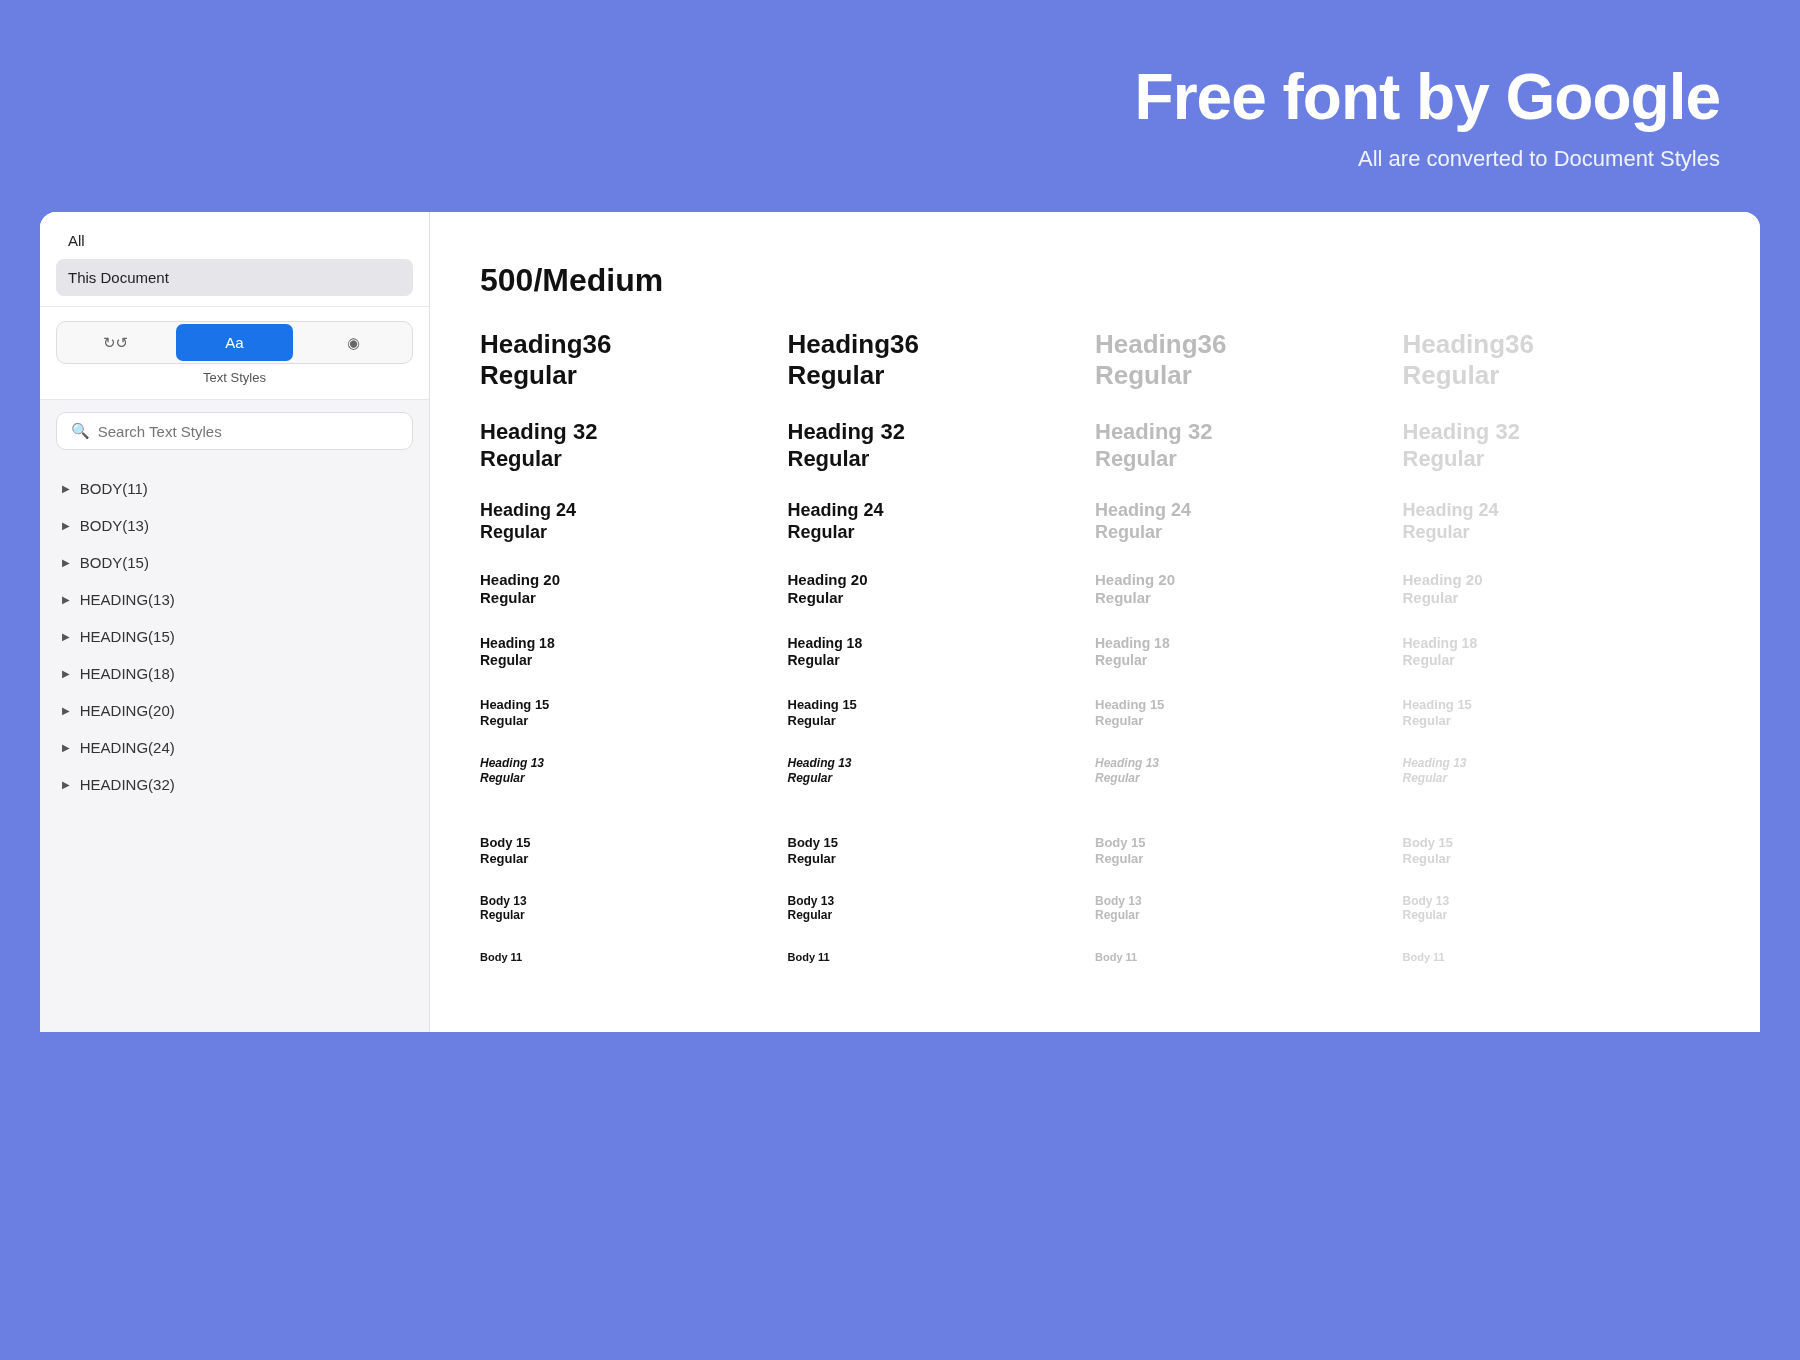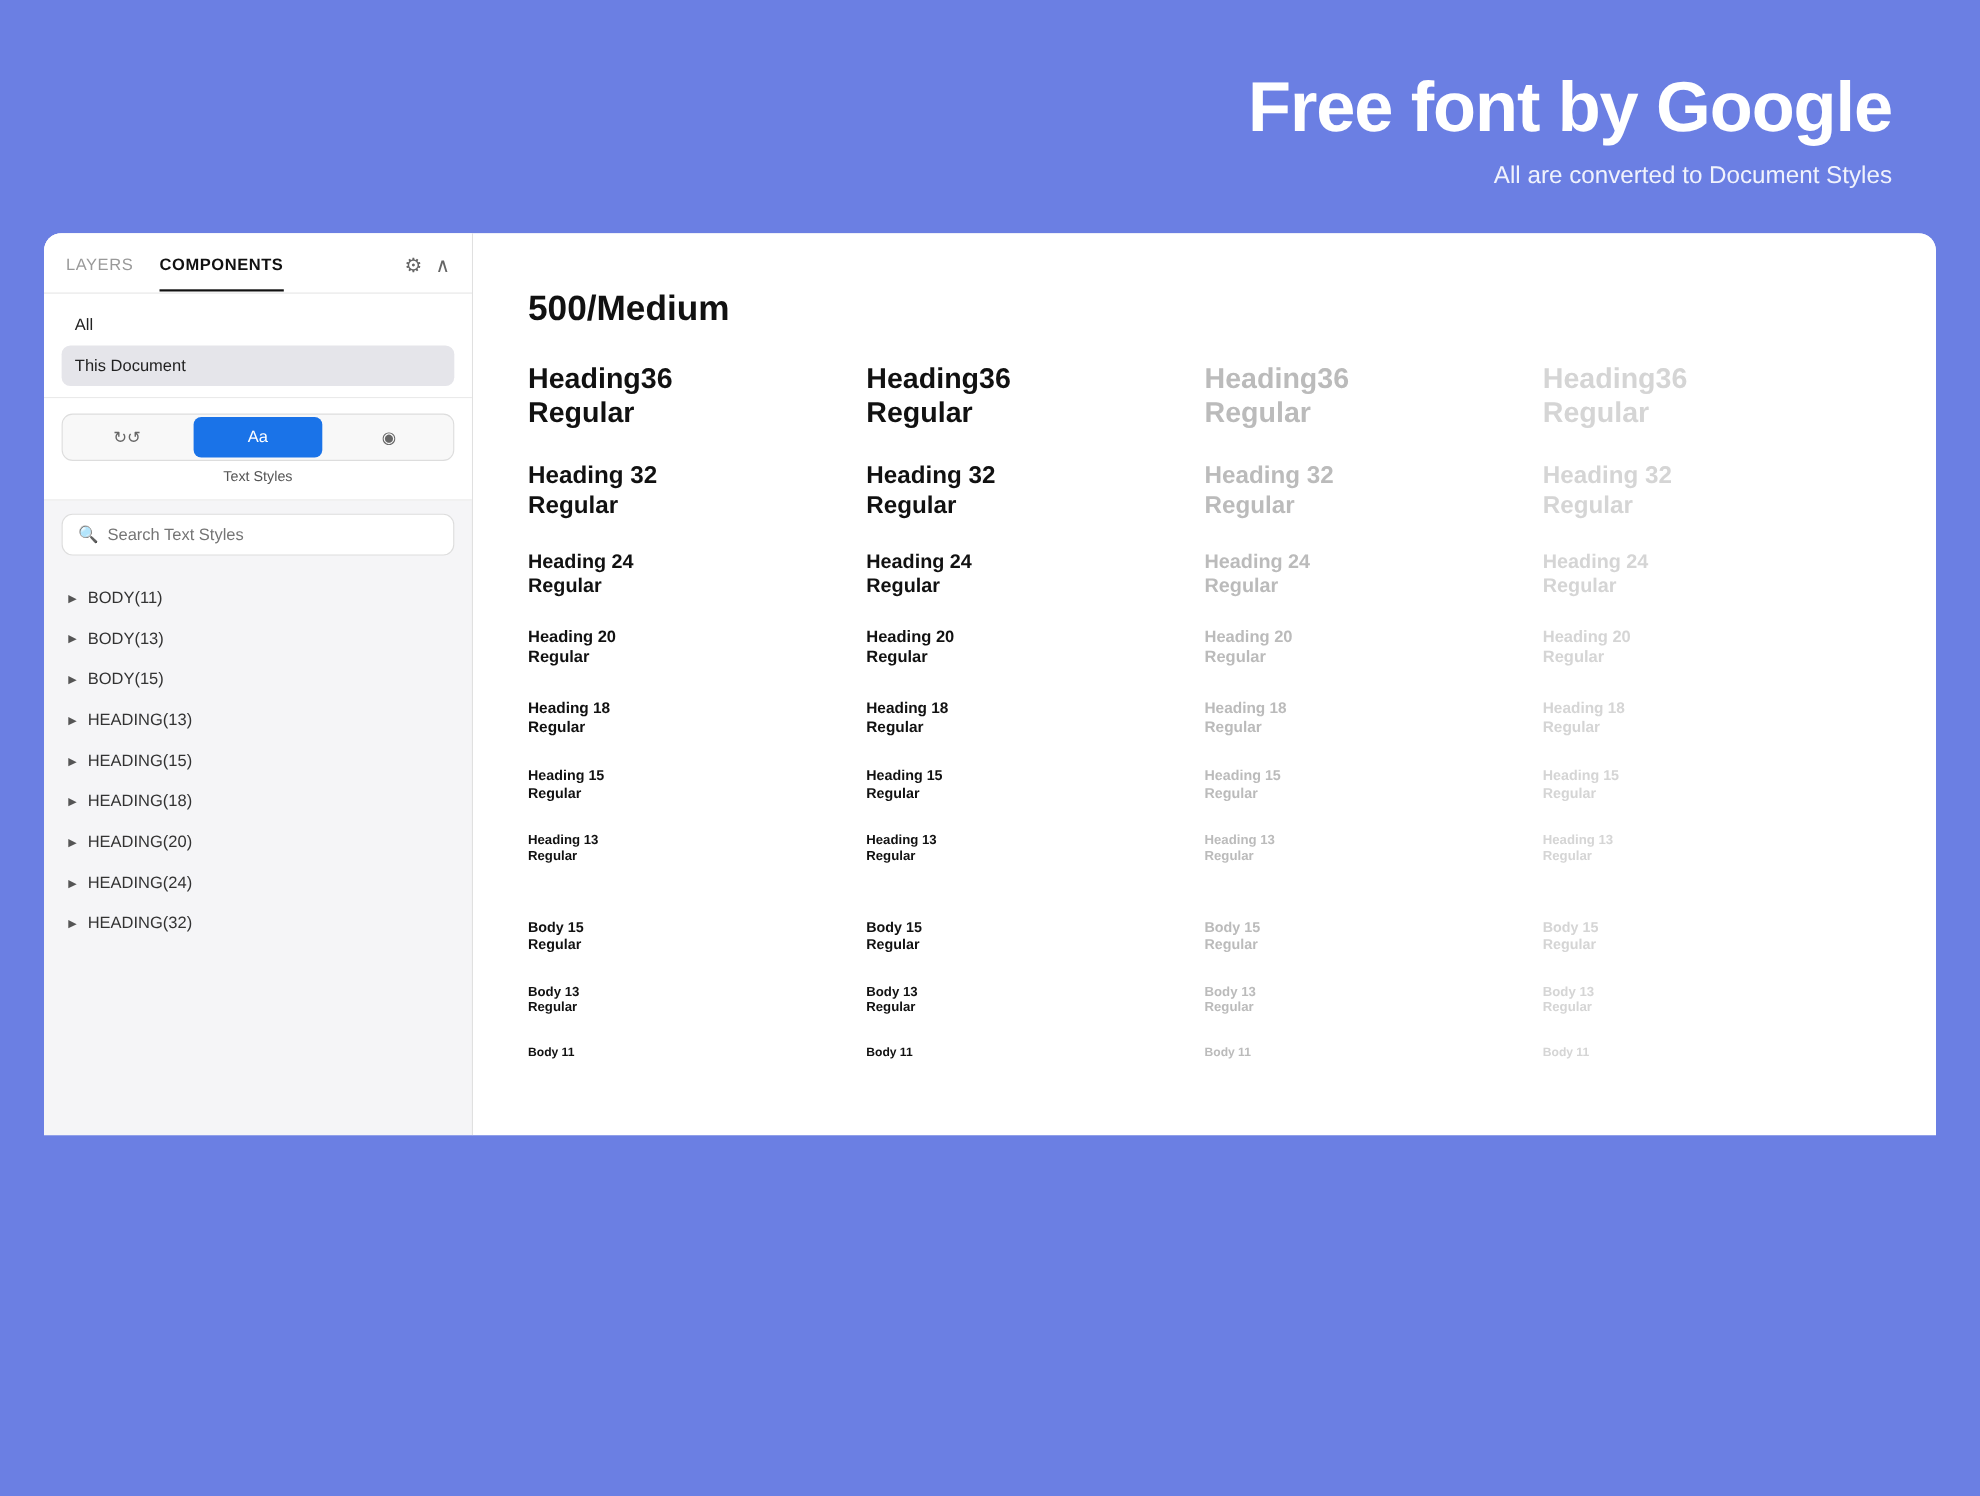--- a/index.html
+++ b/index.html
@@ -223,47 +223,37 @@
     .col-3 .name { color: #aaa; }
     .col-4 .name { color: #ccc; }
 
     
     .size-36 { font-size: 26px; }
     .size-32 { font-size: 22px; }
     .size-24 { font-size: 18px; }
     .size-20 { font-size: 15px; }
     .size-18 { font-size: 14px; }
     .size-15 { font-size: 13px; }
-    .size-13 { font-size: 12px; }
+    .size-13 { font-size: 12px; font-style: italic; }
     .size-body15 { font-size: 13px; margin-top: 22px; }
     .size-body13 { font-size: 12px; }
     .size-body11 { font-size: 11px; }
   </style>
 </head>
 <body>
 
 <div class="hero">
   <div class="hero-title">Free font by Google</div>
   <div class="hero-subtitle">All are converted to Document Styles</div>
 </div>
 
 <div class="main-card">
 
   <div class="sidebar">
 
-    <div class="sidebar-tabs">
-      <div class="tabs-left">
-        <div class="tab-label">LAYERS</div>
-        <div class="tab-label active">COMPONENTS</div>
-      </div>
-      <div class="tabs-right">
-        <span class="gear-icon">⚙</span>
-        <span class="chevron-icon">∧</span>
-      </div>
-    </div>
 
     <div class="sidebar-list-section">
       <div class="sidebar-list-item">All</div>
       <div class="sidebar-list-item active">This Document</div>
     </div>
 
     <div class="style-switcher">
       <div class="style-switcher-inner">
         <button class="style-btn">↻↺</button>
         <button class="style-btn active">Aa</button>

